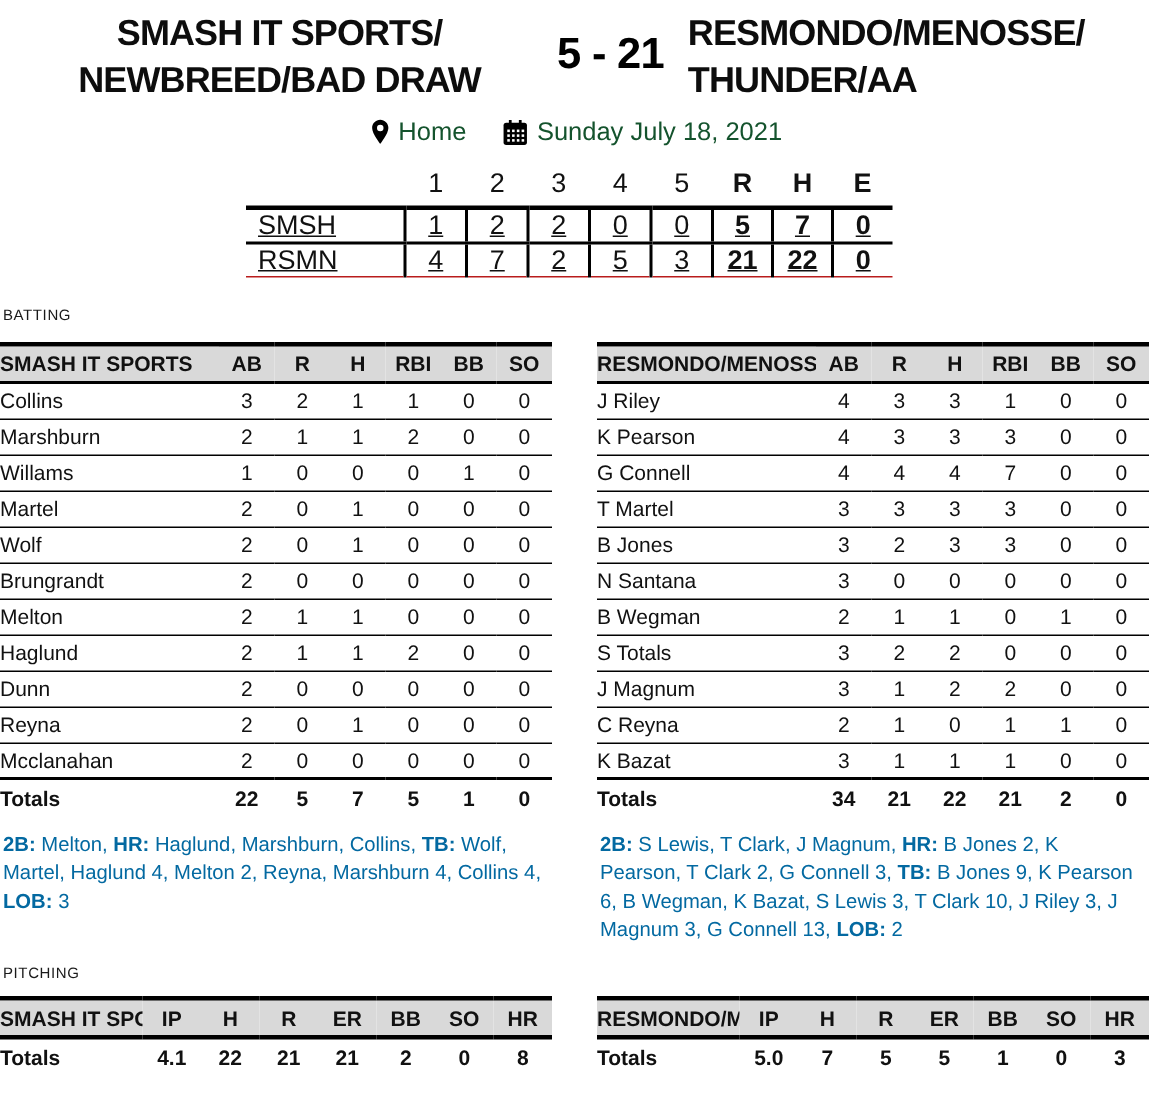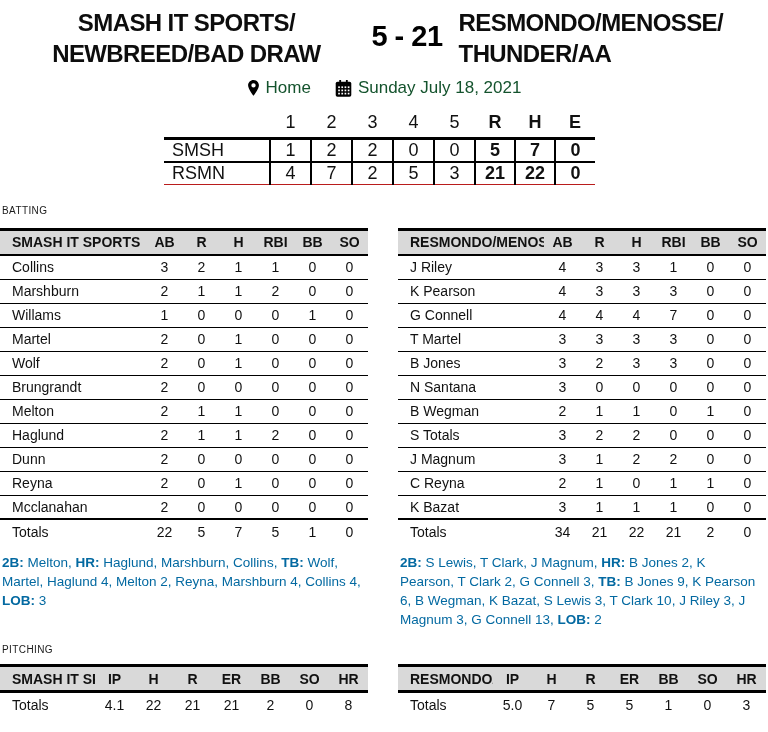--- a/index.html
+++ b/index.html
@@ -20,45 +20,45 @@
 
   
   .linescore { margin:12px 0 0 164px; }
   .ls { border-collapse:collapse; table-layout:fixed; font-size:18px; }
   .ls th, .ls td { text-align:center; font-weight:400; padding:0; }
   .ls .ls-label-col { width:106px; text-align:left; padding-left:8px; }
   .ls .ls-inning-col { width:41px; }
   .ls .ls-rhe-col { width:40px; }
   .ls thead th { height:28px; border-bottom:3px solid #000; vertical-align:bottom; padding-bottom:4px; }
   .ls thead th.ls-rhe-col { font-weight:700; }
-  .ls tbody td { height:22px; border-left:2px solid #000; border-bottom:2px solid #000; }
+  .ls tbody td { height:22px; border-left:2px solid #000; border-bottom:2px solid #000;text-decoration:underline; }
   .ls tbody td.ls-label-col { border-left:none; }
   .ls tbody tr:last-child td { border-bottom:1px solid #b91c1c; }
   .ls tbody td.ls-rhe-col { font-weight:700; }
 
   
   .section-label { font-size:10px; letter-spacing:0.4px; color:#1a1a1a; margin:20px 0 12px 2px; }
   .section-label.pitching { margin-top:15px; margin-bottom:9px; }
   .two-col { display:flex; }
   .col { width:368px; }
   .col + .col { margin-left:30px; }
 
   
   .stat-table { width:368px; border-collapse:collapse; table-layout:fixed; font-size:14px; }
   .stat-table th { background:#d9d9d9; border-top:3px solid #000; border-bottom:2px solid #000;
                    font-weight:700; height:26px; text-align:center; padding:0; }
   .stat-table th.name-col, .stat-table td.name-col {
-    text-align:left; padding-left:12px; overflow:hidden; white-space:nowrap; }
+    text-align:left; padding-left:0; overflow:hidden; white-space:nowrap; }
   .stat-table .name-col { width:146px; }
   .stat-table .num-col { width:37px; }
   .pitch-table .name-col { width:95px; }
   .pitch-table .num-col { width:39px; }
   .pitch-table th { border-bottom:3px solid #000; }
   .stat-table tbody td { height:24px; border-bottom:1px solid #000; text-align:center; padding:0; }
-  .stat-table tfoot td { height:25px; border-top:2px solid #000; font-weight:400; text-align:center; padding:0;margin-top:24px; }
+  .stat-table tfoot td { height:25px; border-top:2px solid #000; font-weight:700; text-align:center; padding:0;margin-top:24px; }
 
   .notes { margin-top:9px; width:362px; font-size:13.5px; line-height:19px; color:#0369a1; padding-left:2px; }
   .notes b { font-weight:700; }
 </style>
 </head>
 <body>
 
 <div class="scoreboard">
   <div class="team-name team-away">
     <div>SMASH IT SPORTS/</div>

